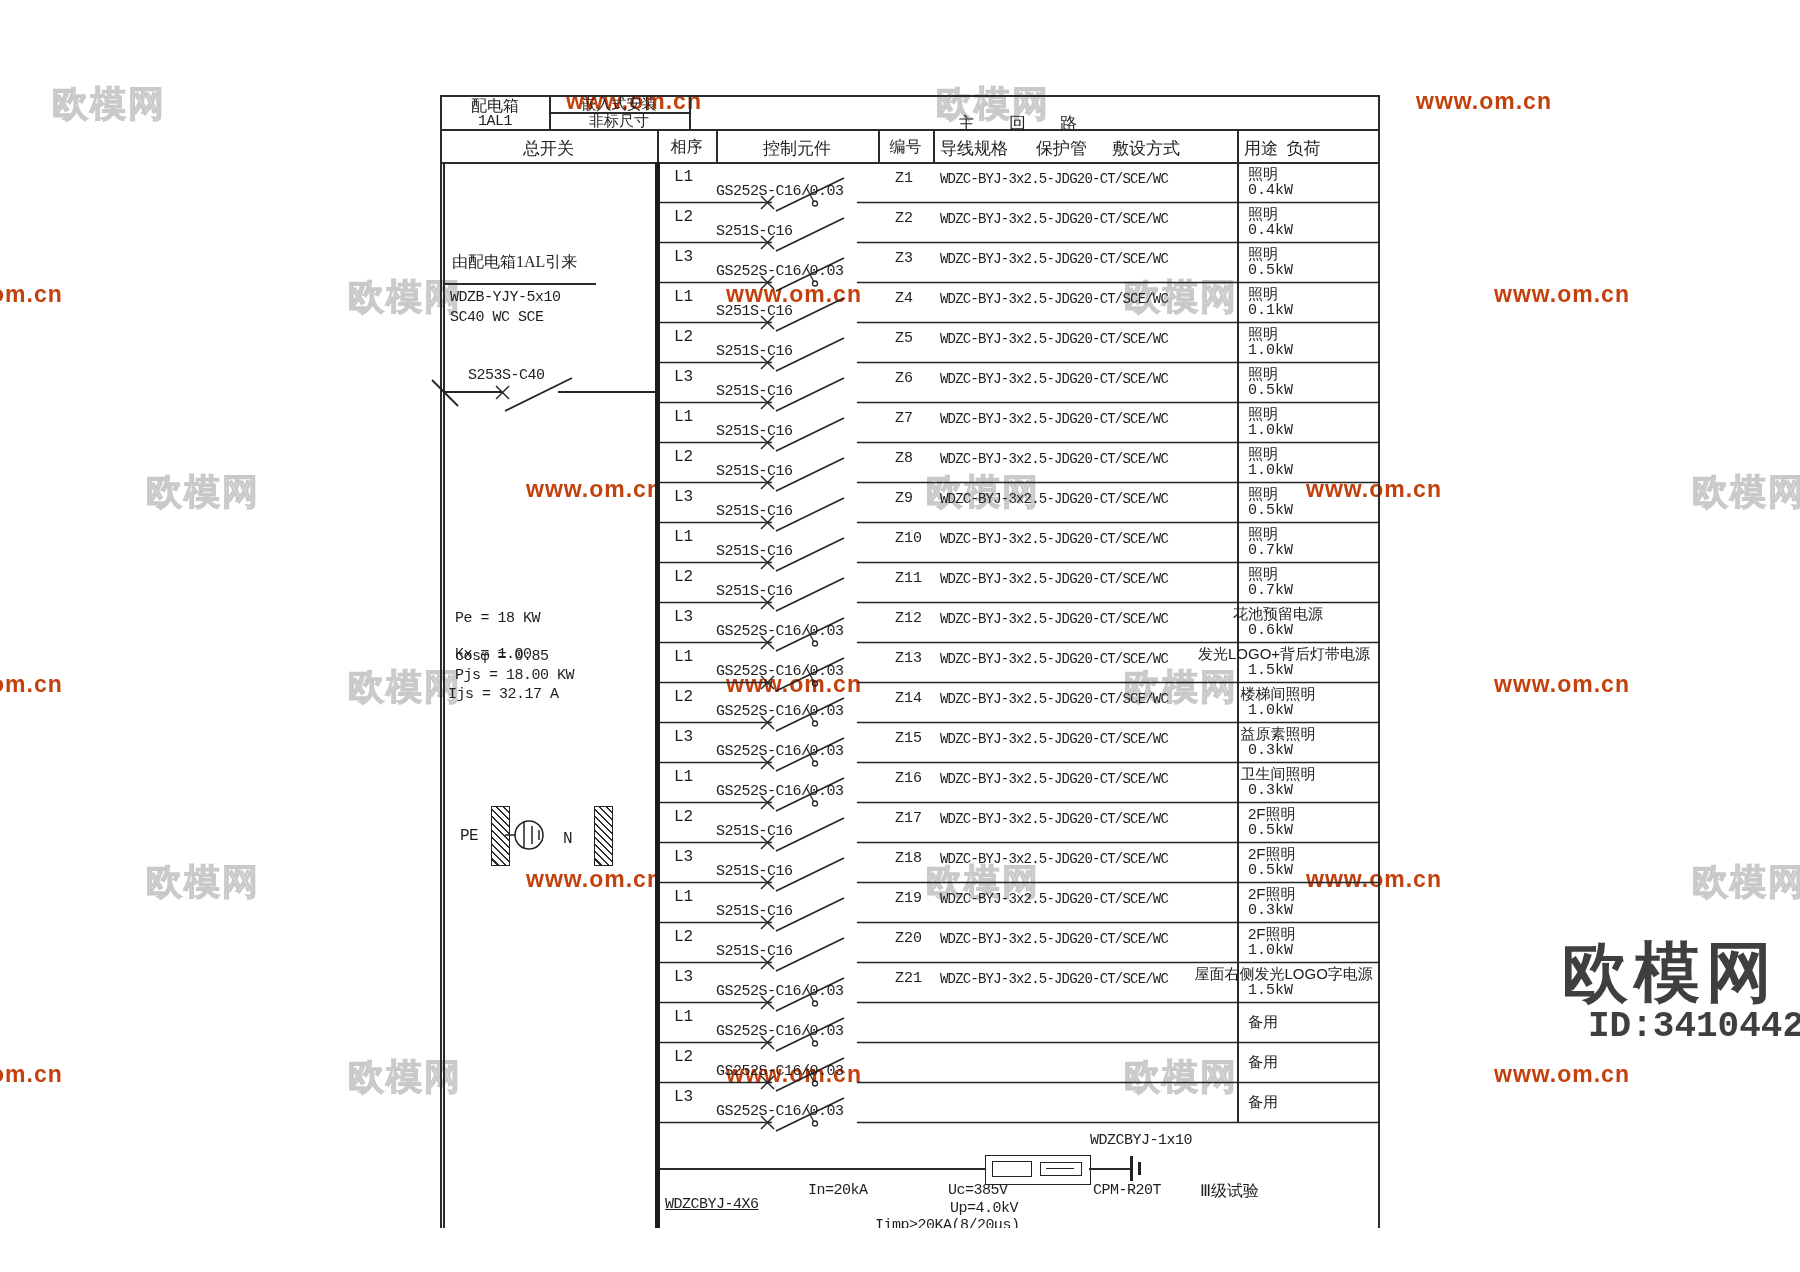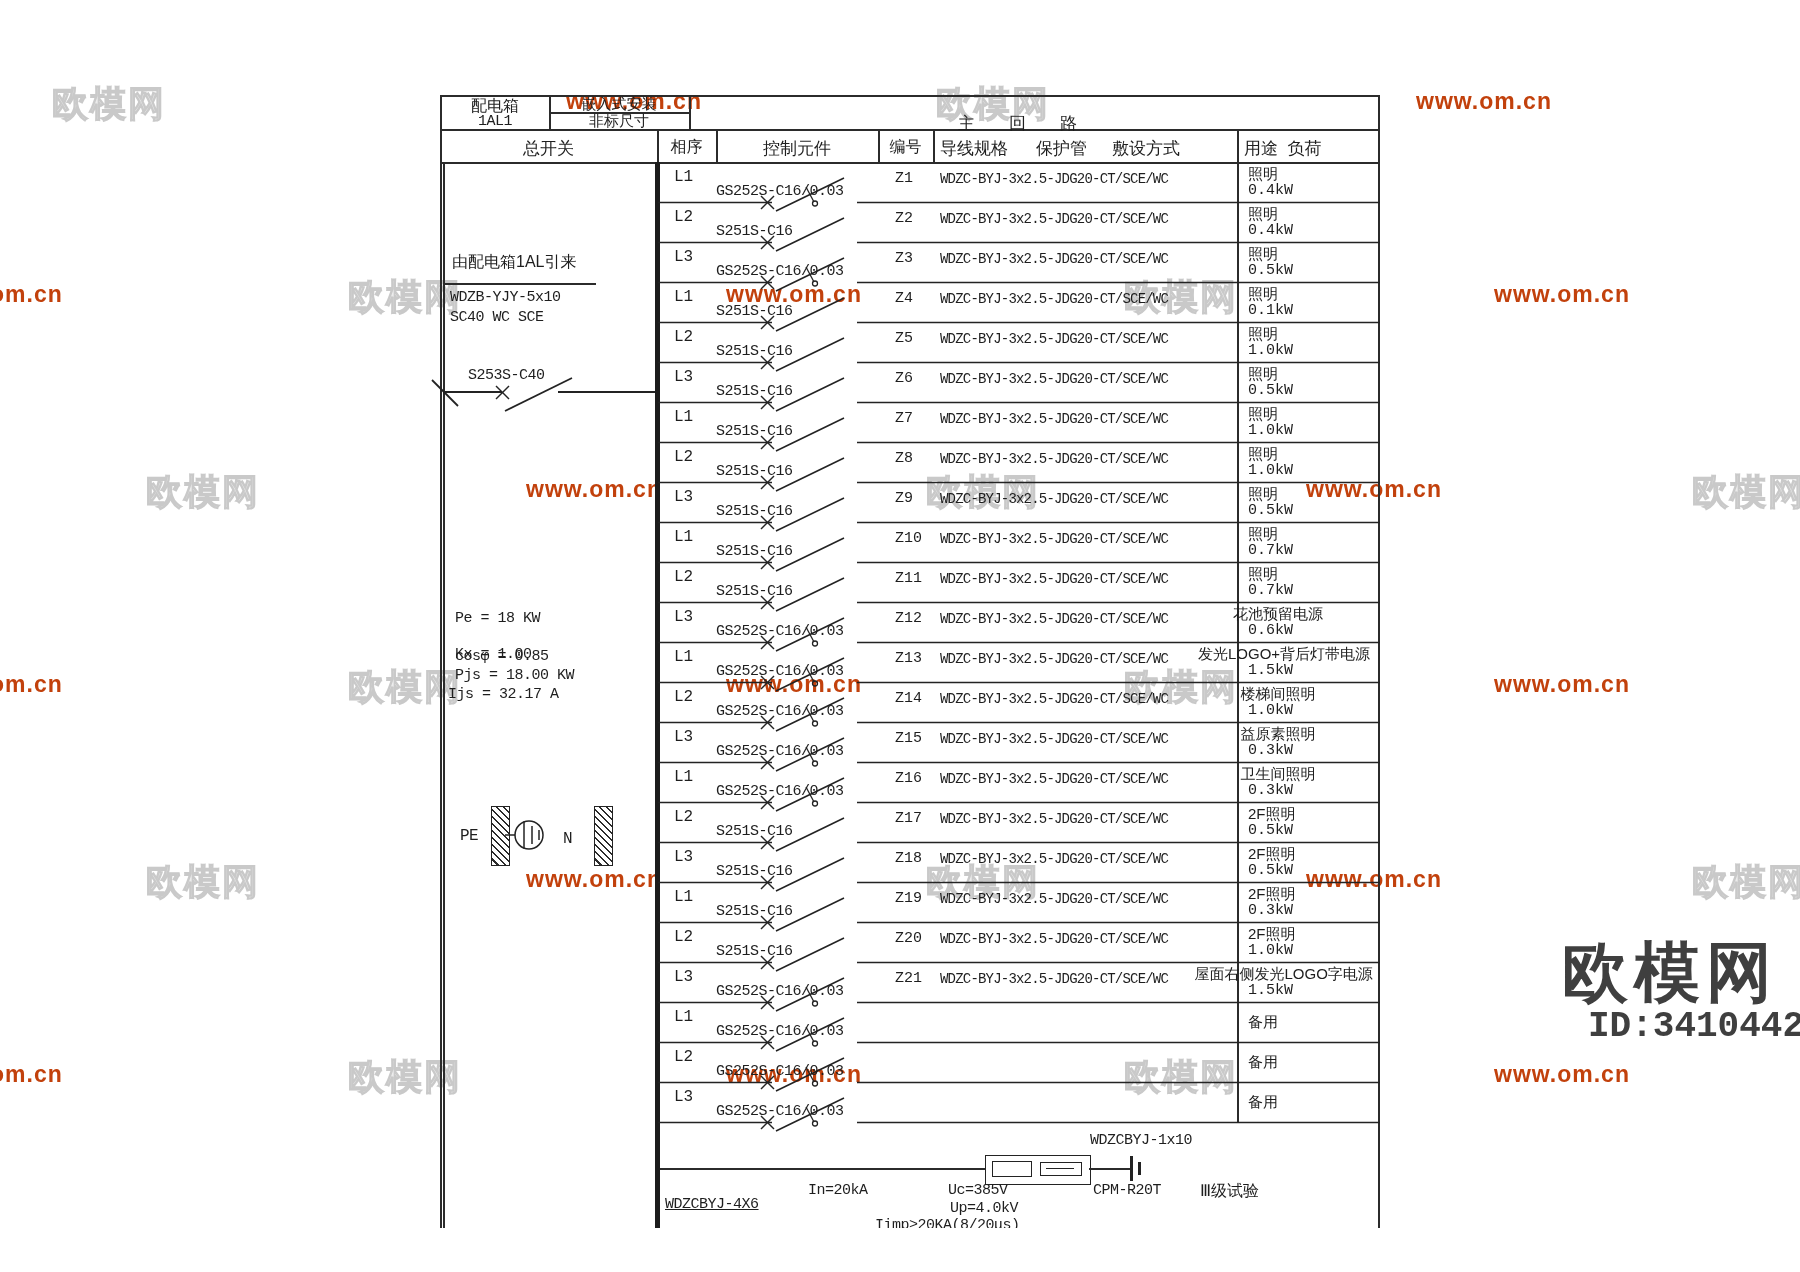--- a/index.html
+++ b/index.html
@@ -5,21 +5,21 @@
   html,body{margin:0;padding:0;background:#ffffff;}
   #canvas{position:relative;width:1800px;height:1228px;background:#ffffff;overflow:hidden;
           font-family:"Liberation Sans",sans-serif;color:#1e1e1e;}
   .abs{position:absolute;}
   
   .hl{position:absolute;background:#2b2b2b;height:2px;}
   .vl{position:absolute;background:#2b2b2b;width:2px;}
   .thin{height:1.5px;}
   .vthin{width:1.5px;}
   
-  .cjk{font-family:Liberation Sans, sans-serif;font-size:17px;white-space:nowrap;}
+  .cjk{font-family:Liberation Serif, serif;font-size:17px;white-space:nowrap;}
   .code{font-family:"Liberation Mono",monospace;font-size:15px;white-space:nowrap;letter-spacing:-0.5px;}
   .center{text-align:center;}
   
   .wm{position:absolute;white-space:nowrap;pointer-events:none;z-index:0;}
   .wm.brand{font-size:36px;font-weight:bold;color:#ececec;-webkit-text-stroke:1.2px #c9c9c9;letter-spacing:2px;}
   .wm.url,.wm.url_short{font-size:23px;font-weight:bold;color:#c2410c;letter-spacing:1px;}
   .layer1{position:absolute;left:0;top:0;width:100%;height:100%;z-index:1;}
   
   .row{position:absolute;left:658px;width:722px;height:40px;}
   .row svg{position:absolute;left:0;top:0;overflow:visible;}

